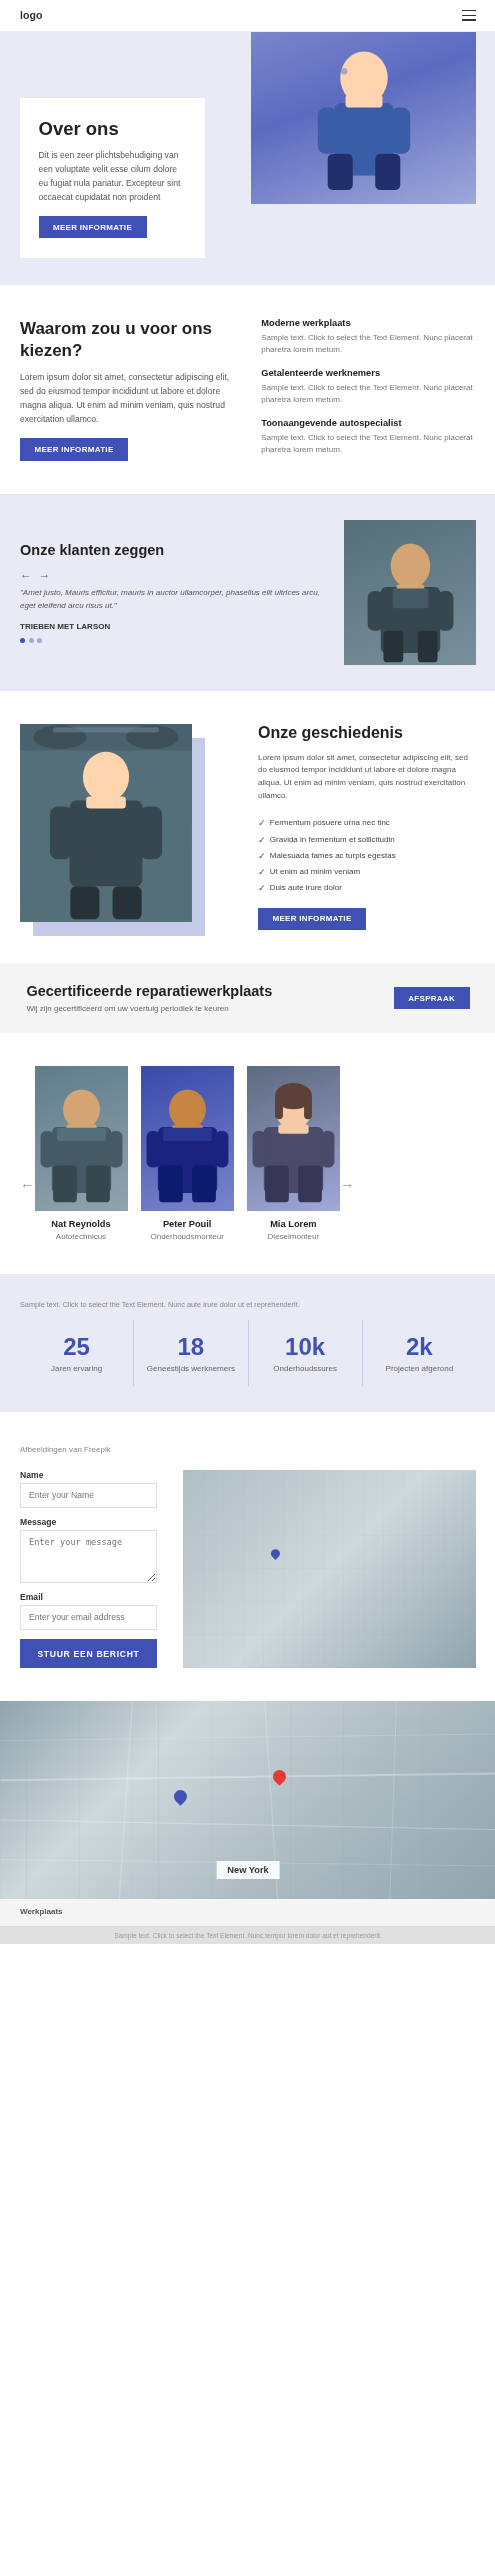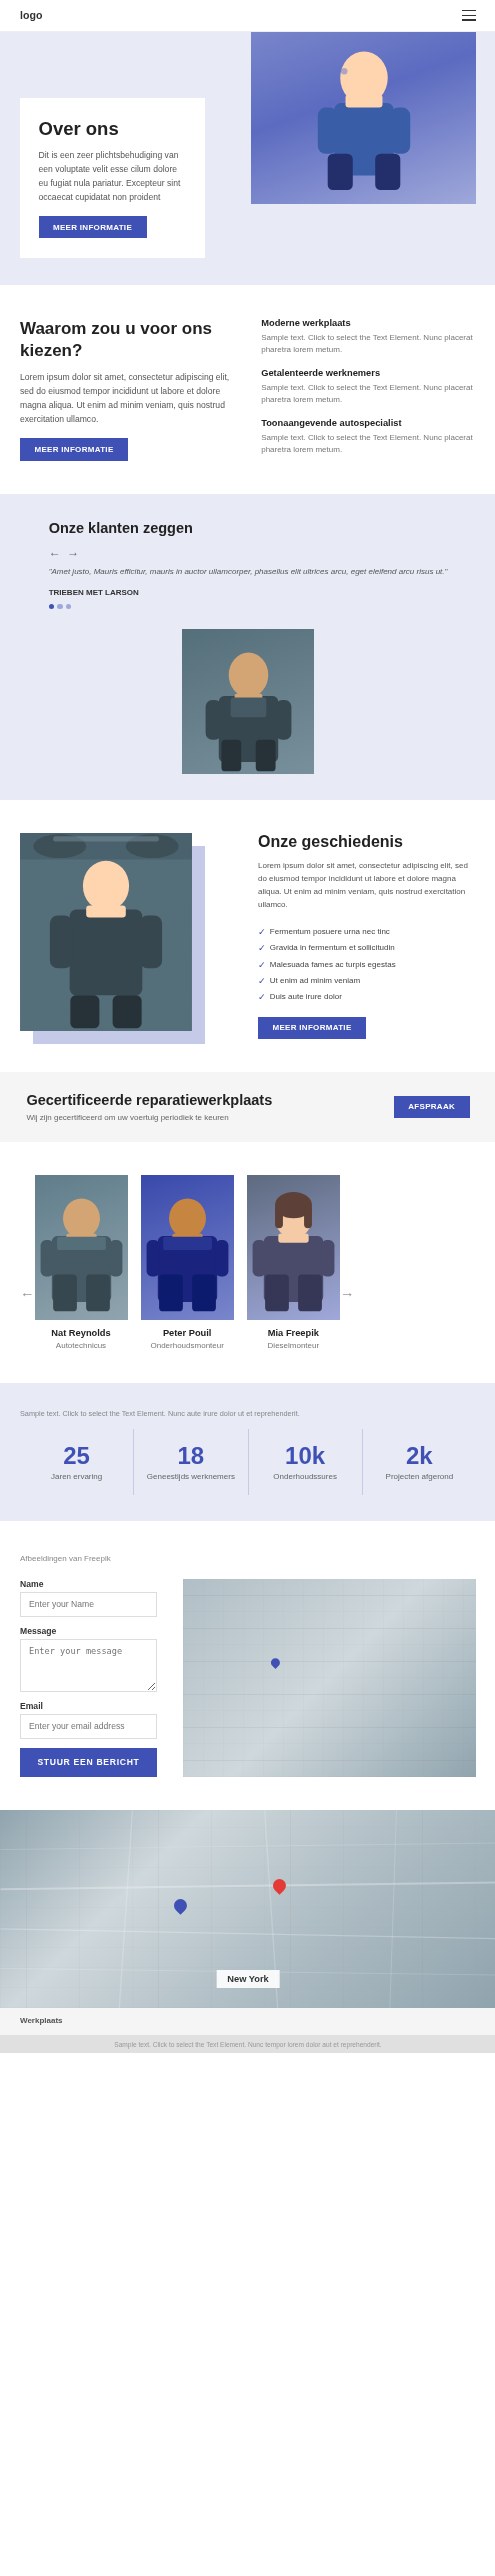--- a/index.html
+++ b/index.html
@@ -48,21 +48,21 @@
     }
     .why-left { flex: 1; }
     .why-left h2 { font-size: 17px; font-weight: bold; color: #222; margin-bottom: 9.3px; line-height: 1.3; }
     .why-left p { font-size: 8.6px; color: #555; line-height: 1.6; margin-bottom: 12px; }
     .why-right { flex: 1; display: flex; flex-direction: column; gap: 12px; }
     .why-item h4 { font-size: 9.3px; font-weight: bold; color: #222; margin-bottom: 4px; }
     .why-item p { font-size: 8px; color: #777; line-height: 1.5; }
 
     
     .testimonials {
-      background: #e8eaf6; padding: 26.4px 20px; display: flex; gap: 20px; align-items: center; flex-direction: column;
+      background: #e8eaf6; padding: 26.4px 20px; display: flex; gap: 20px; align-items: center;
     }
     .testimonial-left { flex: 1; }
     .testimonial-left h2 { font-size: 14.5px; font-weight: bold; color: #222; margin-bottom: 9.3px; }
     .testimonial-left p { font-size: 8px; color: #555; line-height: 1.6; margin-bottom: 9.3px; font-style: italic; }
     .testimonial-author { font-size: 8px; font-weight: bold; color: #333; }
     .testimonial-nav { display: flex; align-items: center; gap: 6.6px; margin-bottom: 6.6px; }
     .t-arrow { cursor: pointer; font-size: 12px; color: #666; background: none; border: none; }
     .t-dots { display: flex; gap: 3.3px; margin-top: 6.6px; }
     .t-dot { width: 5.3px; height: 5.3px; border-radius: 50%; background: #9fa8da; }
     .t-dot.active { background: #3f51b5; }
@@ -403,21 +403,21 @@
             <ellipse cx="70" cy="53" rx="22" ry="24" fill="#f5cba7"></ellipse>
             <rect x="47" y="78" width="46" height="14" rx="4" fill="#f5cba7"></rect>
             <rect x="27" y="140" width="36" height="56" rx="6" fill="#363656"></rect>
             <rect x="77" y="140" width="36" height="56" rx="6" fill="#363656"></rect>
 
             <ellipse cx="70" cy="35" rx="28" ry="20" fill="#5d4037"></ellipse>
             <rect x="42" y="35" width="12" height="35" rx="6" fill="#5d4037"></rect>
             <rect x="86" y="35" width="12" height="35" rx="6" fill="#5d4037"></rect>
           </svg>
         </div>
-        <h3>Mia Freepik</h3>
+        <h3>Mia Lorem</h3>
         <p>Dieselmonteur</p>
       </div>
     </div>
     <div class="team-arrow">
       <button>→</button>
     </div>
   </div>
 </section>
 
 <section class="stats-section">

